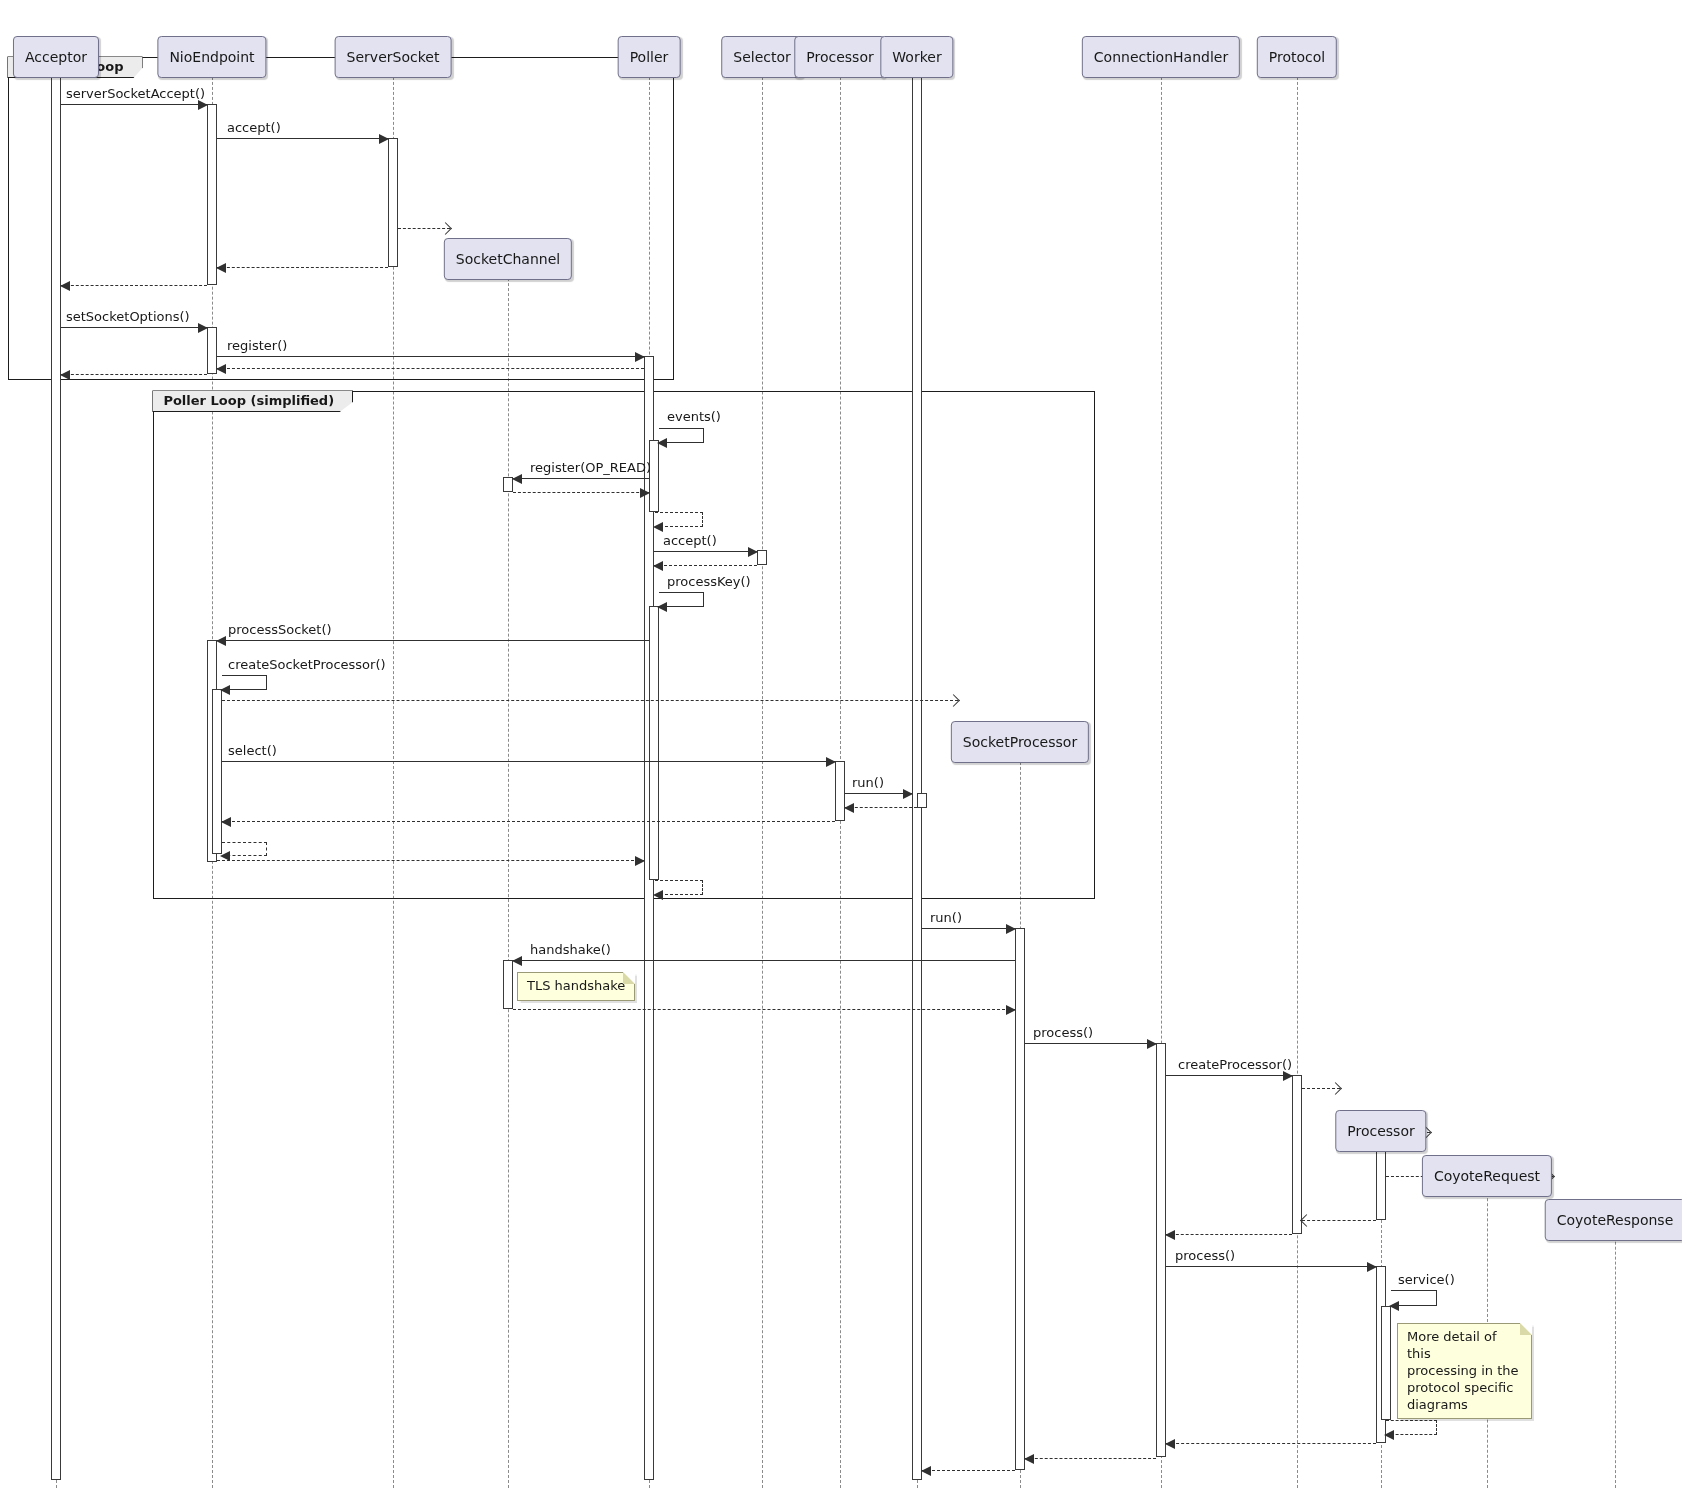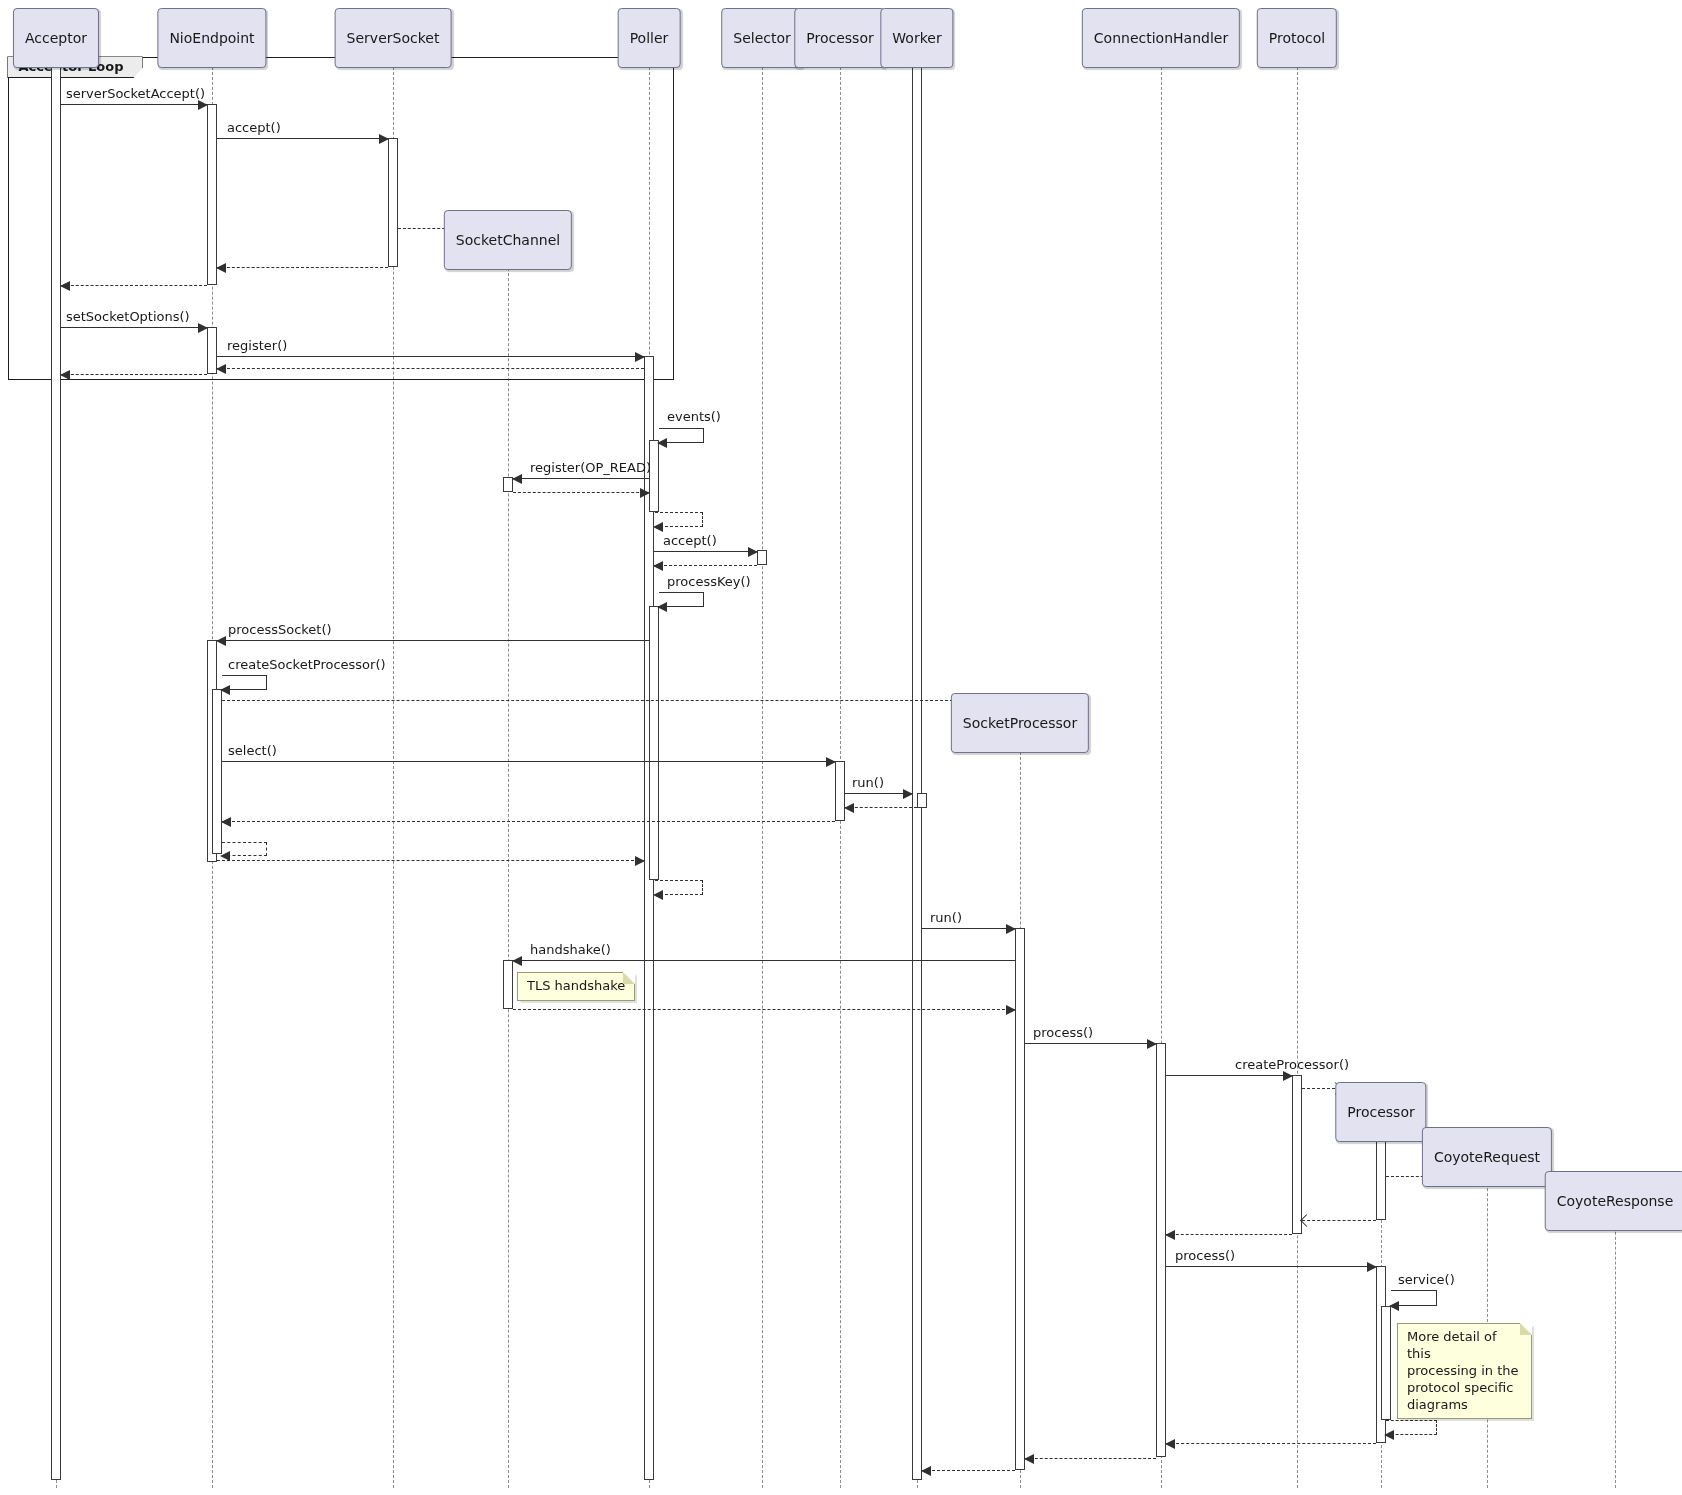--- a/index.html
+++ b/index.html
@@ -1,21 +1,21 @@
 <!DOCTYPE html>
 <html><head>
 <meta charset="utf-8">
 <style>
   html,body{margin:0;padding:0;background:#fff;}
   #diagram{position:relative;width:1682px;height:1495px;background:#fff;
     font-family:"DejaVu Sans","Liberation Sans",sans-serif;color:#181818;overflow:hidden;}
   .lifeline{position:absolute;width:0;border-left:1px dashed #8b8b8b;}
   .part{position:absolute;transform:translateX(-50%);background:#E2E2F0;border:1px solid #70708a;
-    border-radius:4px;padding:21px 11px;font-size:14px;white-space:nowrap;
-    box-shadow:1.5px 1.5px 1px rgba(0,0,0,.18);z-index:6;}
+    border-radius:4px;padding:12px 11px;font-size:14px;white-space:nowrap;
+    box-shadow:1.5px 1.5px 1px rgba(0,0,0,.18);z-index:6;margin-top:28px;}
   .act{position:absolute;width:10px;background:#fff;border:1px solid #3a3a3a;box-sizing:border-box;z-index:4;}
   .msg{position:absolute;height:0;border-top:1.5px solid #303030;z-index:5;}
   .msg.dashed{border-top-style:dashed;border-top-width:1.2px;}
   .lbl{position:absolute;font-size:13px;white-space:nowrap;z-index:7;}
   .ah-r{position:absolute;right:-1px;top:-5.5px;width:0;height:0;
     border-left:10px solid #303030;border-top:5px solid transparent;border-bottom:5px solid transparent;}
   .ah-l{position:absolute;left:-1px;top:-5.5px;width:0;height:0;
     border-right:10px solid #303030;border-top:5px solid transparent;border-bottom:5px solid transparent;}
   .oah-r{position:absolute;right:0;top:-5px;width:8px;height:8px;
     border-top:1.4px solid #303030;border-right:1.4px solid #303030;transform:rotate(45deg);}
@@ -50,20 +50,23 @@
   <div class="lifeline" style="left:1020px;top:727px;height:761px;"></div>
   <div class="lifeline" style="left:1161px;top:42px;height:1446px;"></div>
   <div class="lifeline" style="left:1297px;top:42px;height:1446px;"></div>
   <div class="lifeline" style="left:1381px;top:1115px;height:373px;"></div>
   <div class="lifeline" style="left:1487px;top:1158px;height:330px;"></div>
   <div class="lifeline" style="left:1615px;top:1202px;height:286px;"></div>
 
   <div class="frame" style="left:8px;top:57px;width:664px;height:321px;">
     <div class="frame-tab">Acceptor Loop</div>
   </div>
+  <div class="frame" style="left:153px;top:391px;width:940px;height:506px;">
+    <div class="frame-tab">Poller Loop (simplified)</div>
+  </div>
 
   <div class="part" style="left:56px;top:8px;">Acceptor</div>
   <div class="part" style="left:212px;top:8px;">NioEndpoint</div>
   <div class="part" style="left:393px;top:8px;">ServerSocket</div>
   <div class="part" style="left:649px;top:8px;">Poller</div>
   <div class="part" style="left:762px;top:8px;">Selector</div>
   <div class="part" style="left:840px;top:8px;">Processor</div>
   <div class="part" style="left:917px;top:8px;">Worker</div>
   <div class="part" style="left:1161px;top:8px;">ConnectionHandler</div>
   <div class="part" style="left:1297px;top:8px;">Protocol</div>
@@ -219,21 +222,21 @@
 
   <div class="msg dashed" style="left:513px;top:1009px;width:502px;">
       <span class="ah-r"></span>
     </div>
 
   <div class="lbl" style="left:1033px;top:1025px;">process()</div>
   <div class="msg" style="left:1025px;top:1043px;width:131px;">
       <span class="ah-r"></span>
     </div>
 
-  <div class="lbl" style="left:1235px;top:1057px;">createProcessor()</div>
+  <div class="lbl" style="left:1178px;top:1057px;">createProcessor()</div>
   <div class="msg" style="left:1166px;top:1075px;width:126px;">
       <span class="ah-r"></span>
     </div>
 
   <div class="msg dashed" style="left:1302px;top:1088px;width:38px;">
       <span class="oah-r"></span>
     </div>
   <div class="msg dashed" style="left:1386px;top:1132px;width:44px;">
       <span class="oah-r"></span>
     </div>

